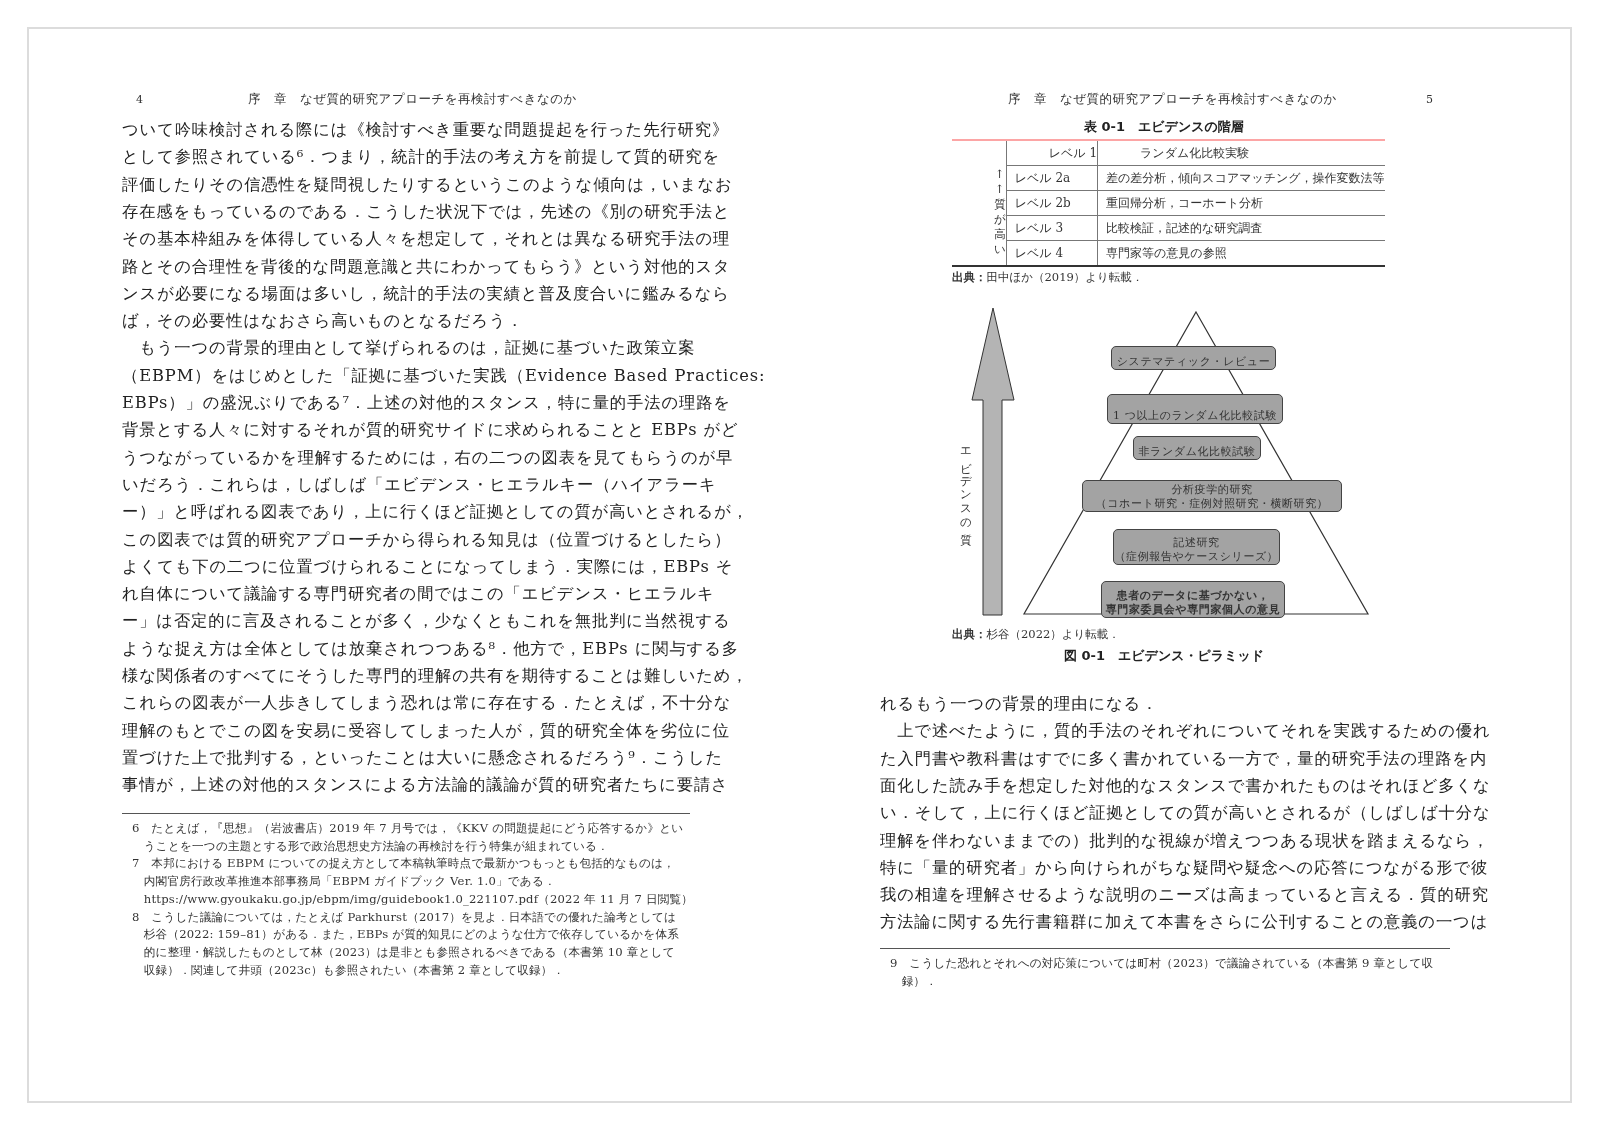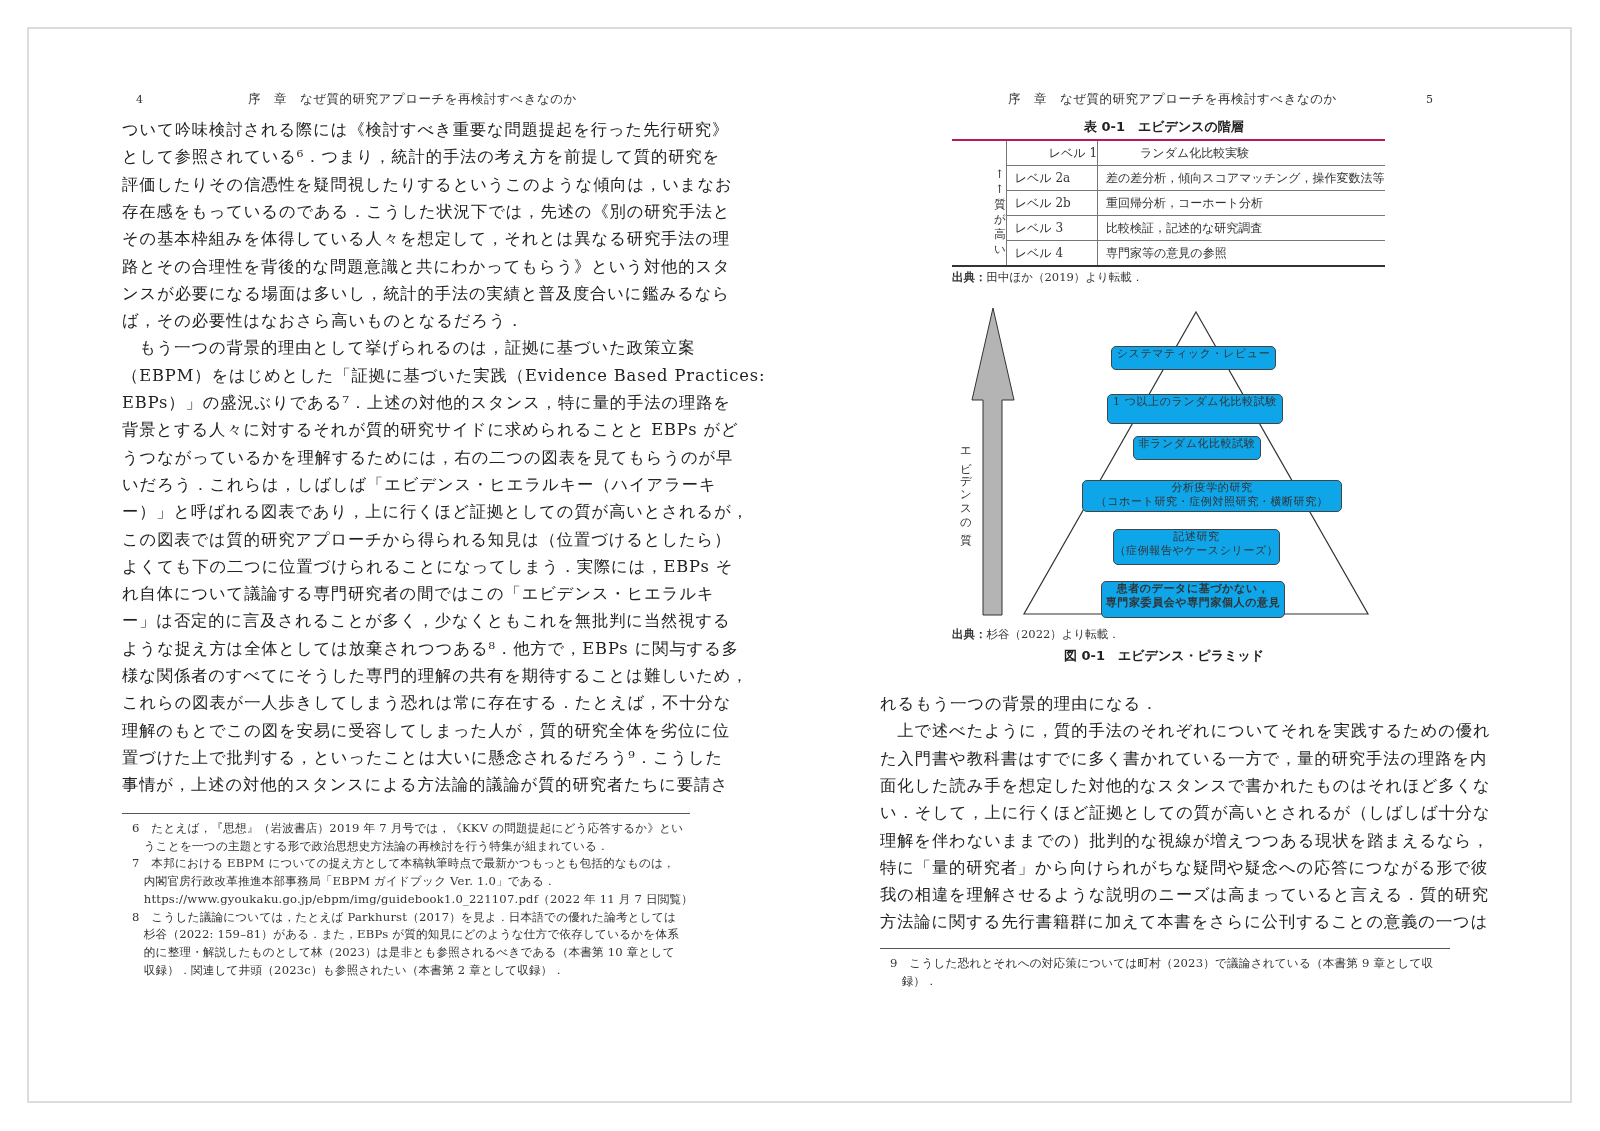--- a/index.html
+++ b/index.html
@@ -12,31 +12,31 @@
   .running-head { font-size:12.5px; color:#333; letter-spacing:0.5px; white-space:nowrap; }
   .body-line { position:absolute; font-size:16.3px; line-height:24px; white-space:nowrap;
                letter-spacing:0.9px; color:#222; }
   .fn-line { position:absolute; font-size:11.6px; line-height:16px; white-space:nowrap; color:#333;
              letter-spacing:0.2px; }
   .rule { position:absolute; height:1px; background:#555; }
   .tbl-title { font-family:"DejaVu Sans","Liberation Sans",sans-serif; font-weight:bold; font-size:13px; }
   table.ev { position:absolute; left:952px; top:139px; width:426px; border-collapse:collapse;
              font-size:12px; color:#333; }
   table.ev td { height:24px; padding:0 0 0 8px; border-bottom:1px solid #777; white-space:nowrap; }
-  table.ev tr:first-child td { border-top:2px solid #be185d;padding-left:42px; }
+  table.ev tr:first-child td { border-top:2px solid #fca5a5;padding-left:42px; }
   table.ev tr:last-child td { border-bottom:2px solid #333; }
   table.ev td.side { width:30px; border-right:1px solid #777; text-align:center; padding:0;
                      font-size:11.5px; line-height:15px; vertical-align:bottom; border-bottom:2px solid #333; }
   table.ev td.lvl { width:66px; border-right:1px solid #777; }
   .source { font-size:11.5px; color:#333; white-space:nowrap; }
   .source b { font-family:"DejaVu Sans","Liberation Sans",sans-serif; }
   .fig-caption { font-family:"DejaVu Sans","Liberation Sans",sans-serif; font-weight:bold; font-size:13px; white-space:nowrap; }
-  .pbox { position:absolute; border:1px solid #444; border-radius:5px; background:#0ea5e9;
+  .pbox { position:absolute; border:1px solid #444; border-radius:5px; background:#a3a3a3;
           font-size:11px; line-height:14px; text-align:center; color:#333; box-sizing:border-box;
-          display:flex; flex-direction:column; justify-content:flex-start; white-space:nowrap; letter-spacing:0.6px; }
+          display:flex; flex-direction:column; justify-content:flex-end; white-space:nowrap; letter-spacing:0.6px; }
   .vlabel { position:absolute; writing-mode:vertical-rl; font-size:11.5px; color:#333; letter-spacing:1px; }
 </style>
 </head>
 <body>
 
 <div class="frame"></div>
 
 <div>
   <div class="abs folio" style="left:136px;top:93px;">4</div>
   <div class="abs running-head" style="left:248px;top:91px;">序　章　なぜ質的研究アプローチを再検討すべきなのか</div>

